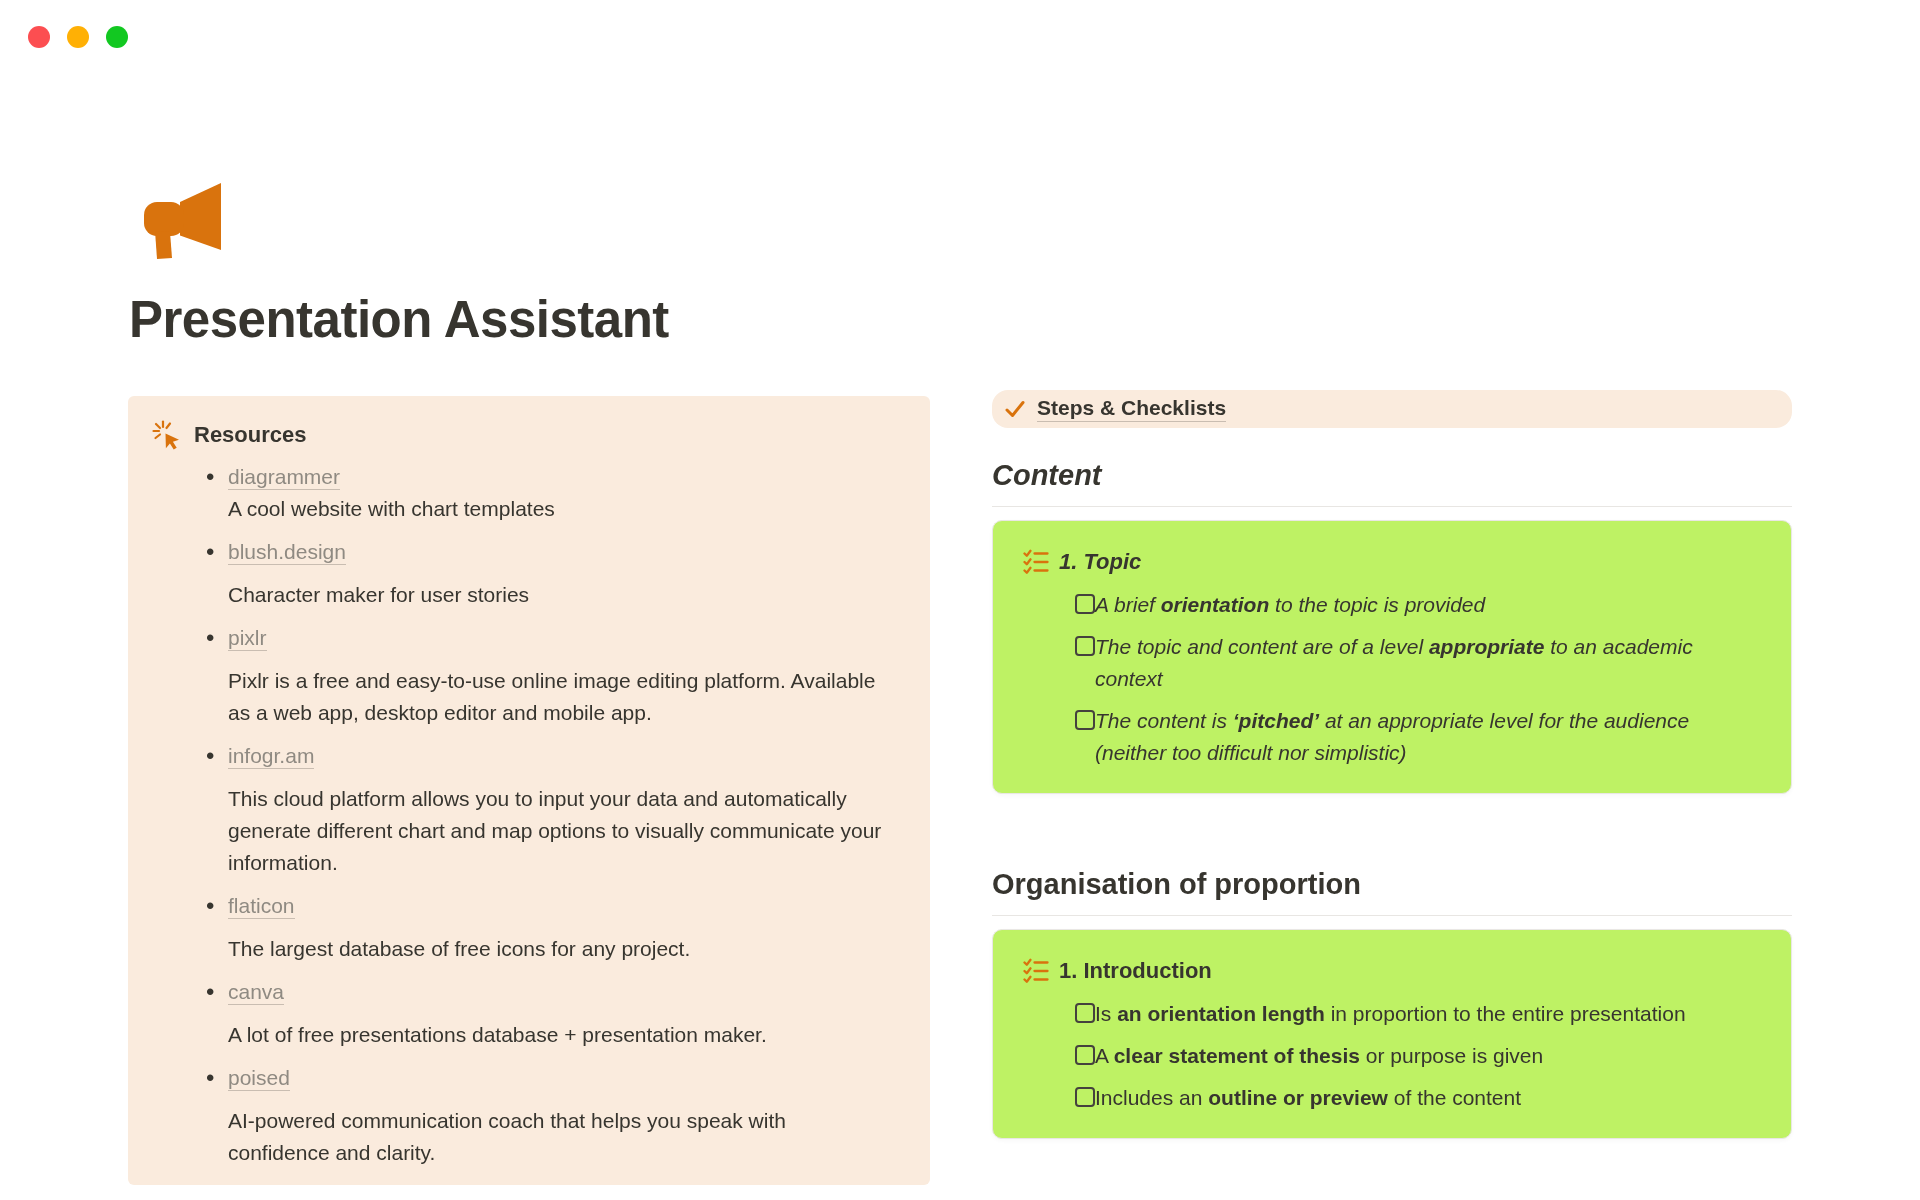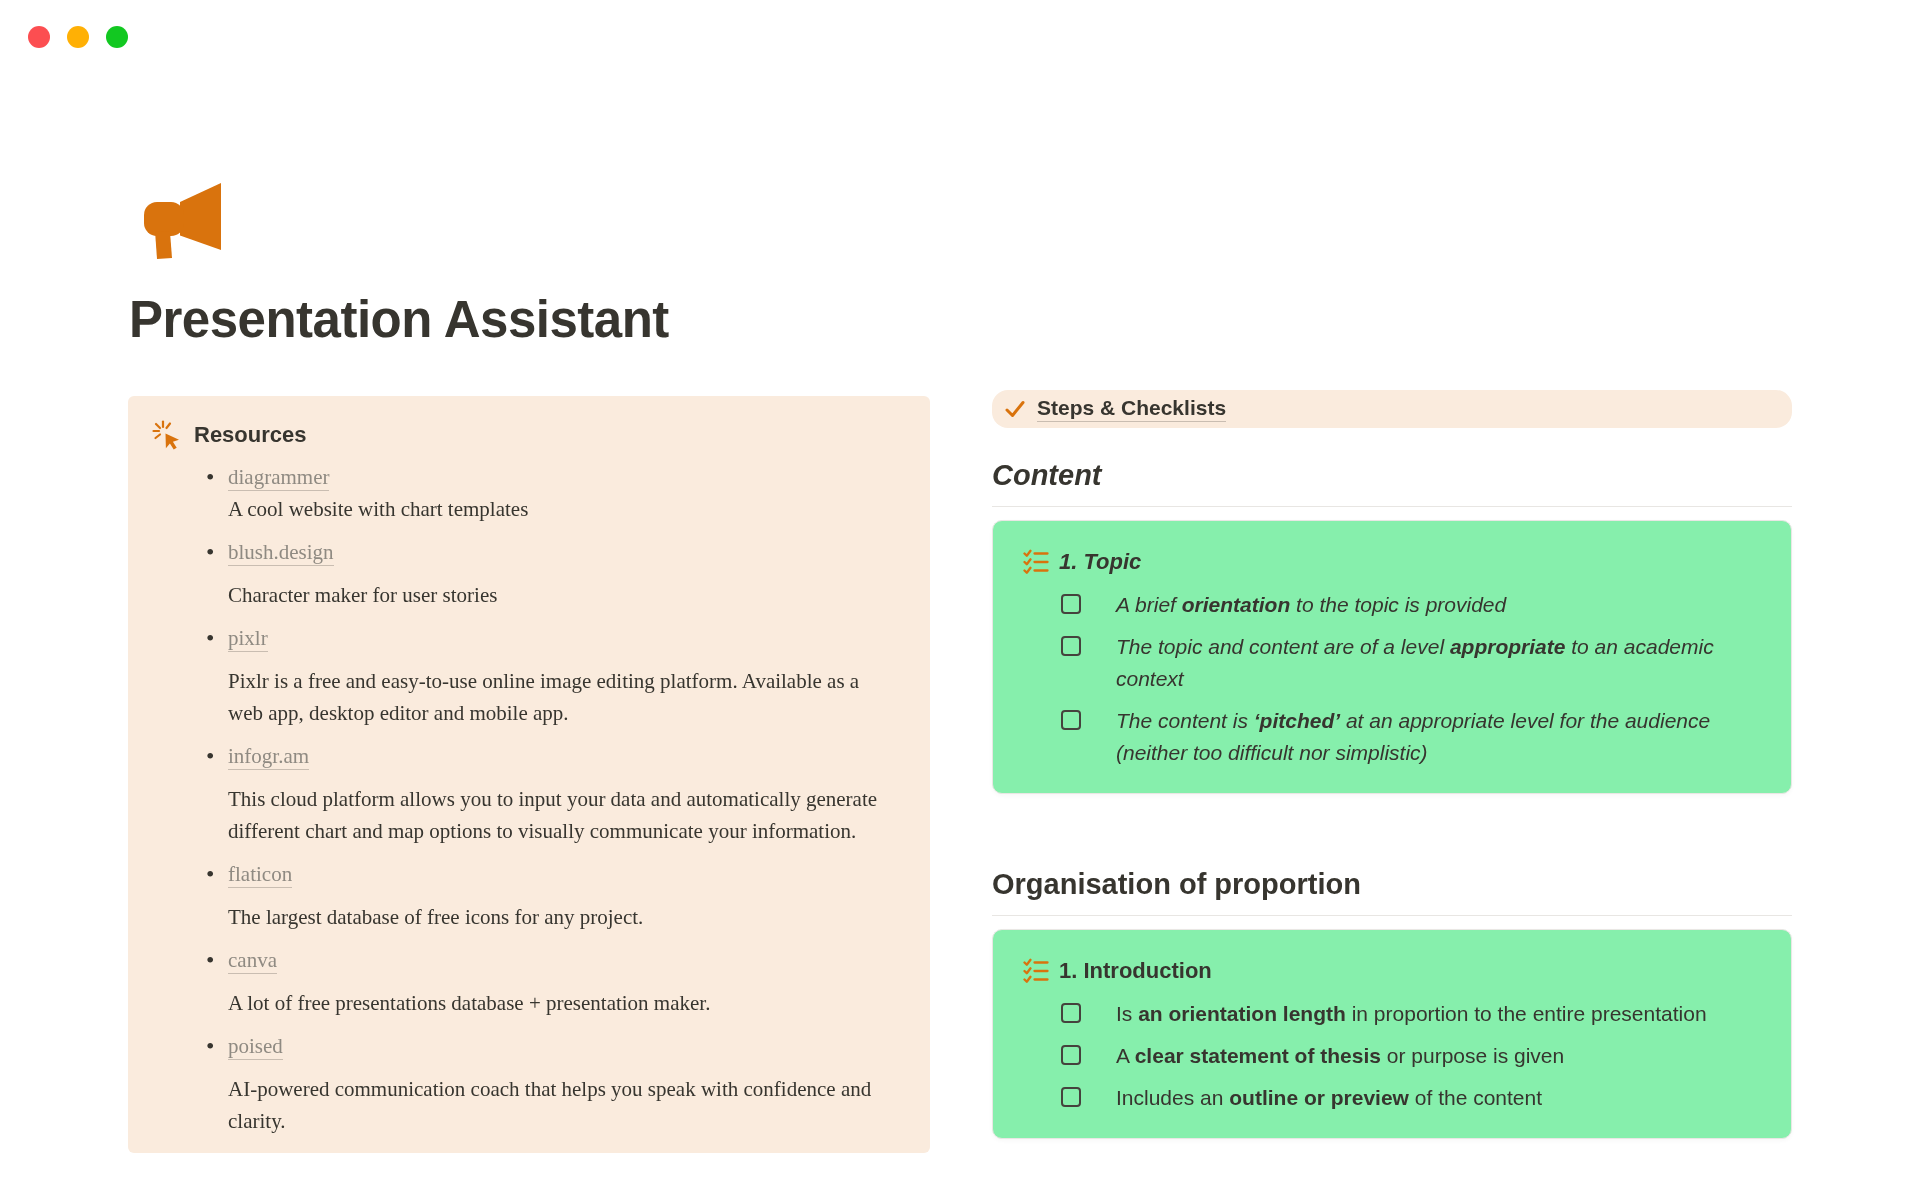--- a/index.html
+++ b/index.html
@@ -42,21 +42,21 @@
     position:absolute;left:128px;top:396px;width:802px;
     background:var(--callout-bg);
     border-radius:6px;
     padding:24px 22px 16px 24px;
     font-size:21px;line-height:32px;
   }
   .res-header{display:flex;align-items:center;gap:12px;height:30px;}
   .res-header .icon{width:30px;height:30px;color:var(--accent);flex:0 0 auto;}
   .res-title{font-size:22px;font-weight:700;line-height:30px;}
   ul.res-list{list-style:none;margin-top:5px;}
-  ul.res-list li{position:relative;padding-left:76px;margin-top:11px;width:734px;font-family:Liberation Serif, serif;}
+  ul.res-list li{position:relative;padding-left:76px;margin-top:11px;width:734px;}
   ul.res-list li::before{
     content:"\2022";
     position:absolute;left:54px;top:0;
     font-size:24px;line-height:32px;color:var(--text);
   }
   ul.res-list a{
     color:var(--link);text-decoration:none;cursor:pointer;
     border-bottom:1px solid rgba(55,53,47,0.25);
     padding-bottom:1px;
   }
@@ -79,31 +79,31 @@
   section.check-section{display:block;}
   section.check-section h2{
     font-size:29px;font-weight:700;line-height:34px;color:var(--text);
   }
   .sec-0{margin-top:30px;font-style:italic;}
   .sec-1{margin-top:73px;}
   .divider{margin-top:14px;border-top:1px solid var(--divider);height:0;}
 
   .card{
     margin-top:13px;
-    background:#86efac;
+    background:#bef264;
     border:1px solid var(--card-border);
     border-radius:10px;
     box-shadow:0 2px 4px rgba(15,15,15,0.03);
     padding:24px 30px;
   }
   .card-title{display:flex;align-items:center;gap:10px;margin-bottom:6px;}
   .card-title .icon{width:26px;height:26px;color:var(--accent);flex:0 0 auto;}
   .card-title span{font-size:22px;font-weight:700;line-height:34px;}
 
-  .todo-item{display:flex;gap:12px;margin-left:38px;margin-top:10px;align-items:flex-start;justify-content:space-between;}
+  .todo-item{display:flex;gap:0;margin-left:52px;margin-top:10px;align-items:flex-start;}
   .todo-item:first-of-type{margin-top:6px;}
   .checkbox{
     width:20px;height:20px;margin-top:5px;flex:0 0 auto;
     border:2px solid #45423D;border-radius:4px;background:transparent;cursor:pointer;
   }
   .todo-text{font-size:21px;line-height:32px;width:645px;}
   .todo-text b{font-weight:700;}
 </style>
 </head>
 <body>

